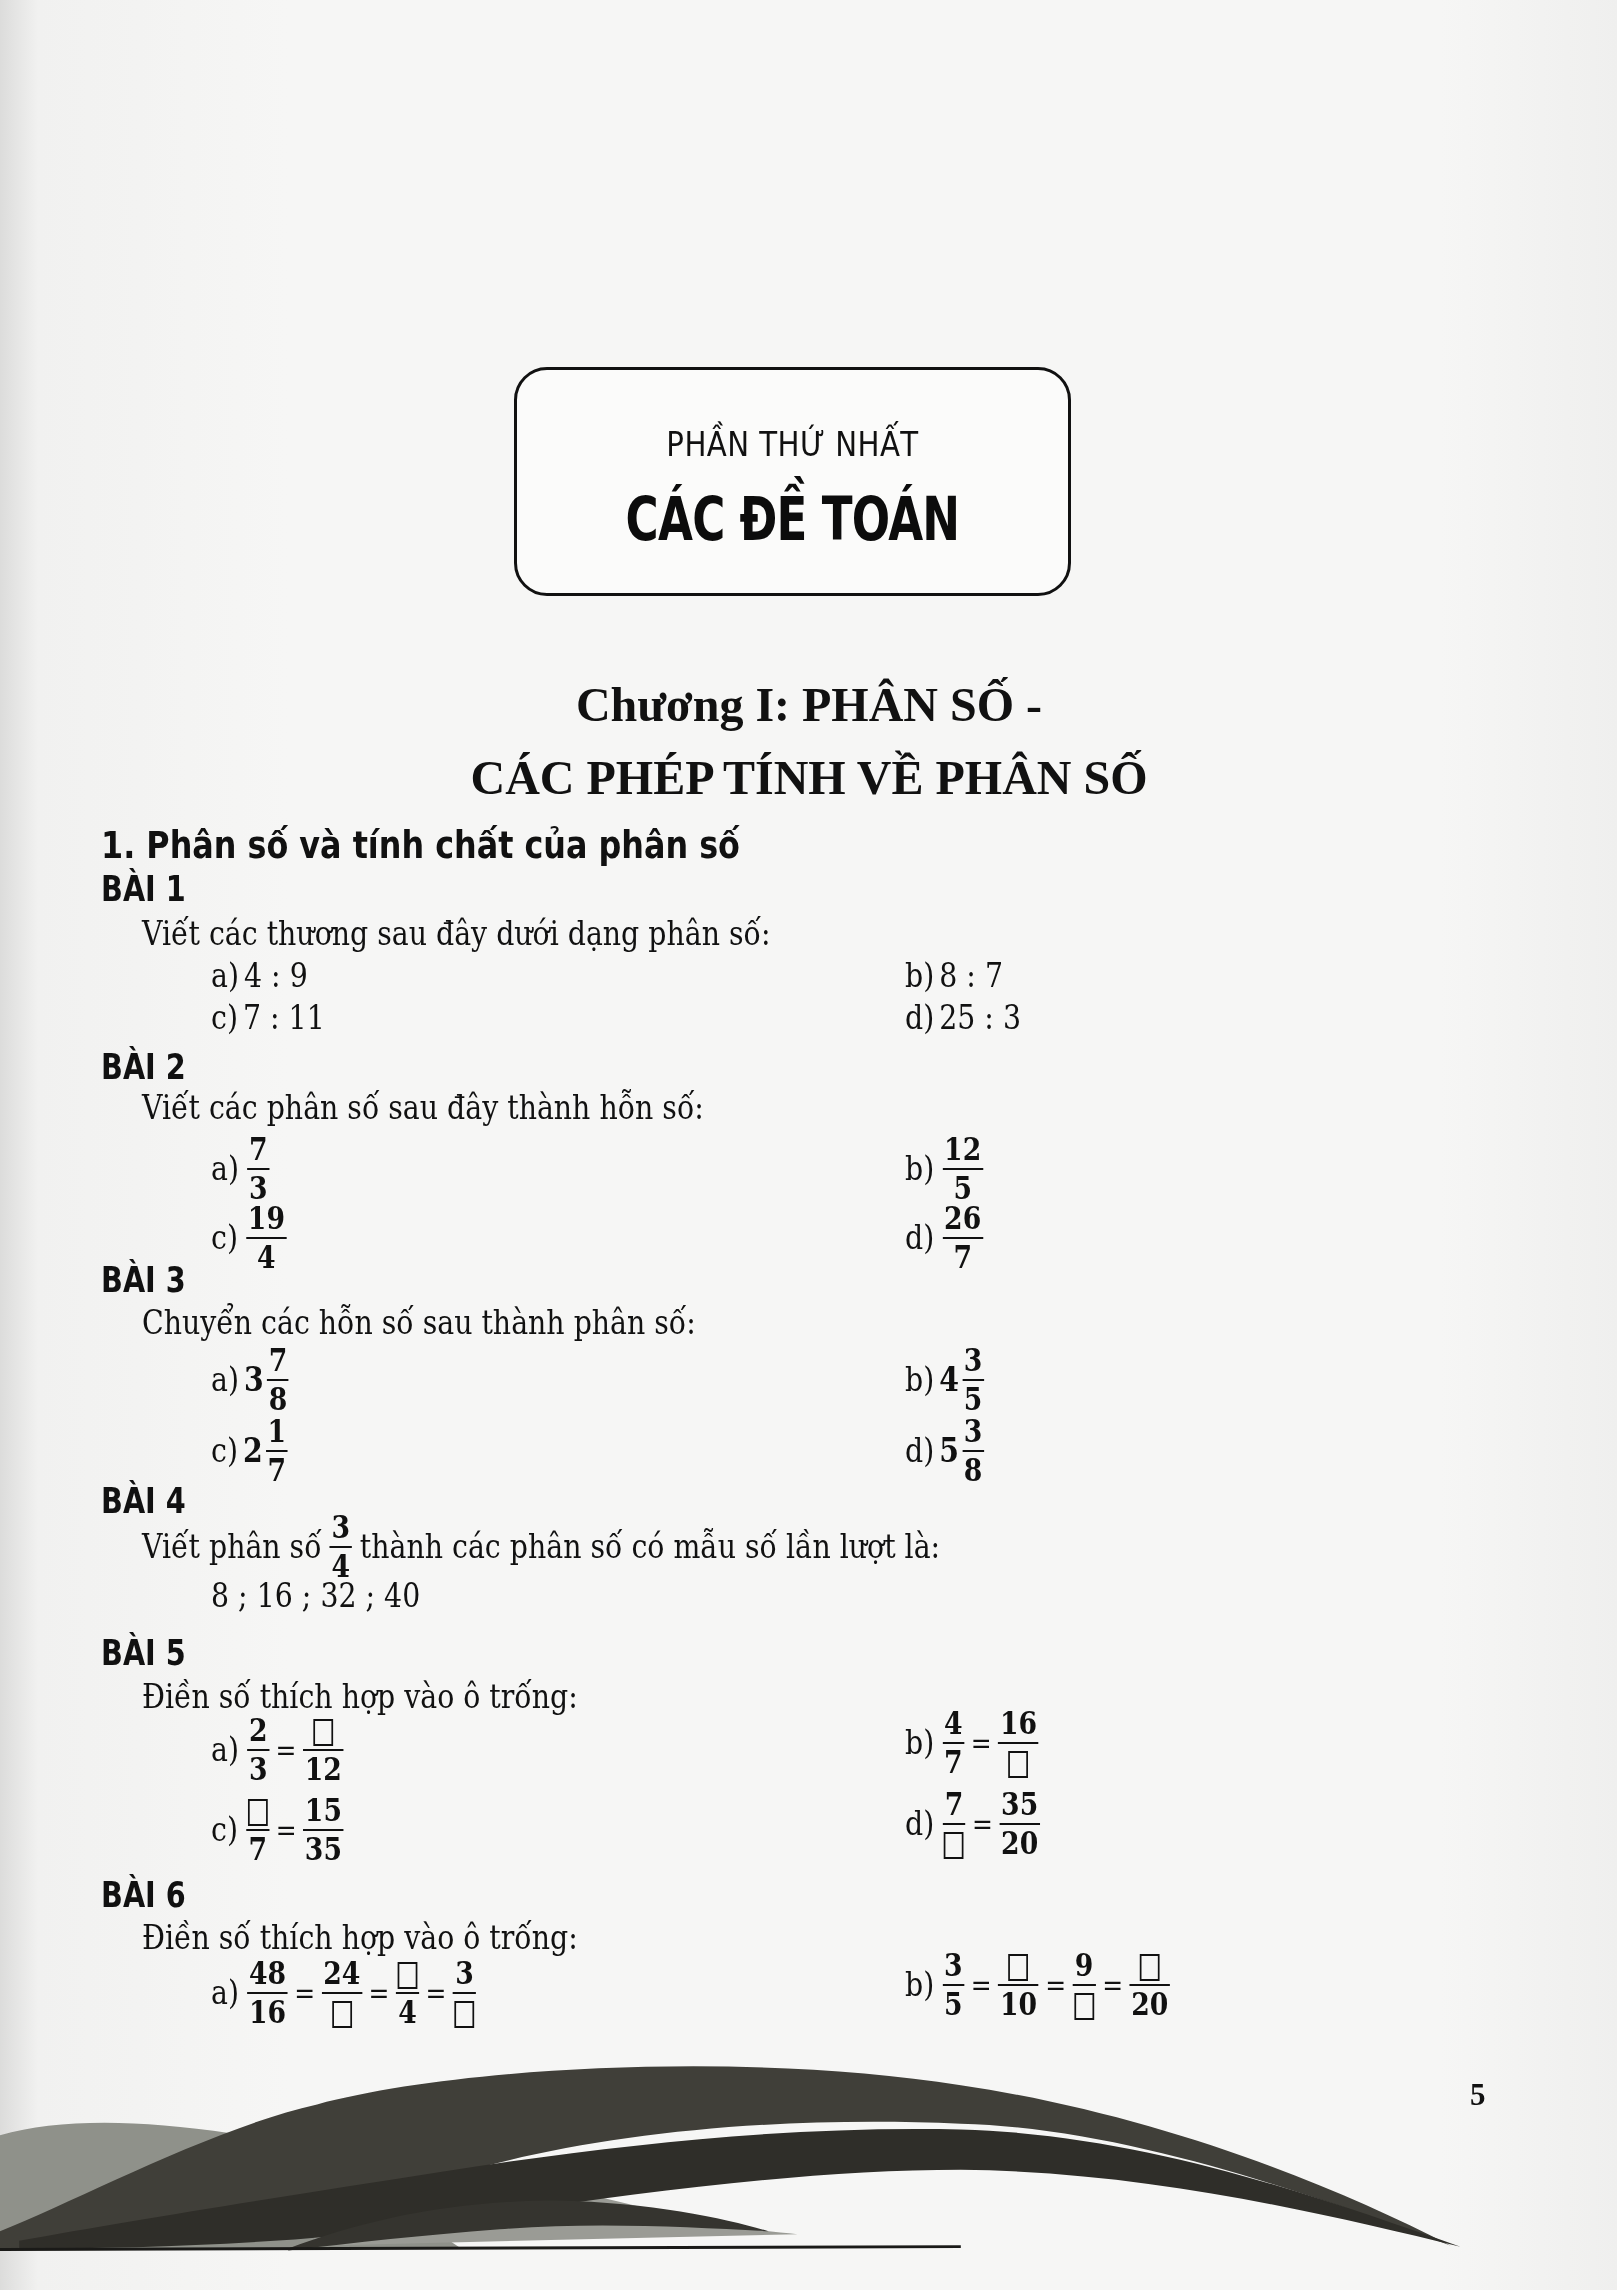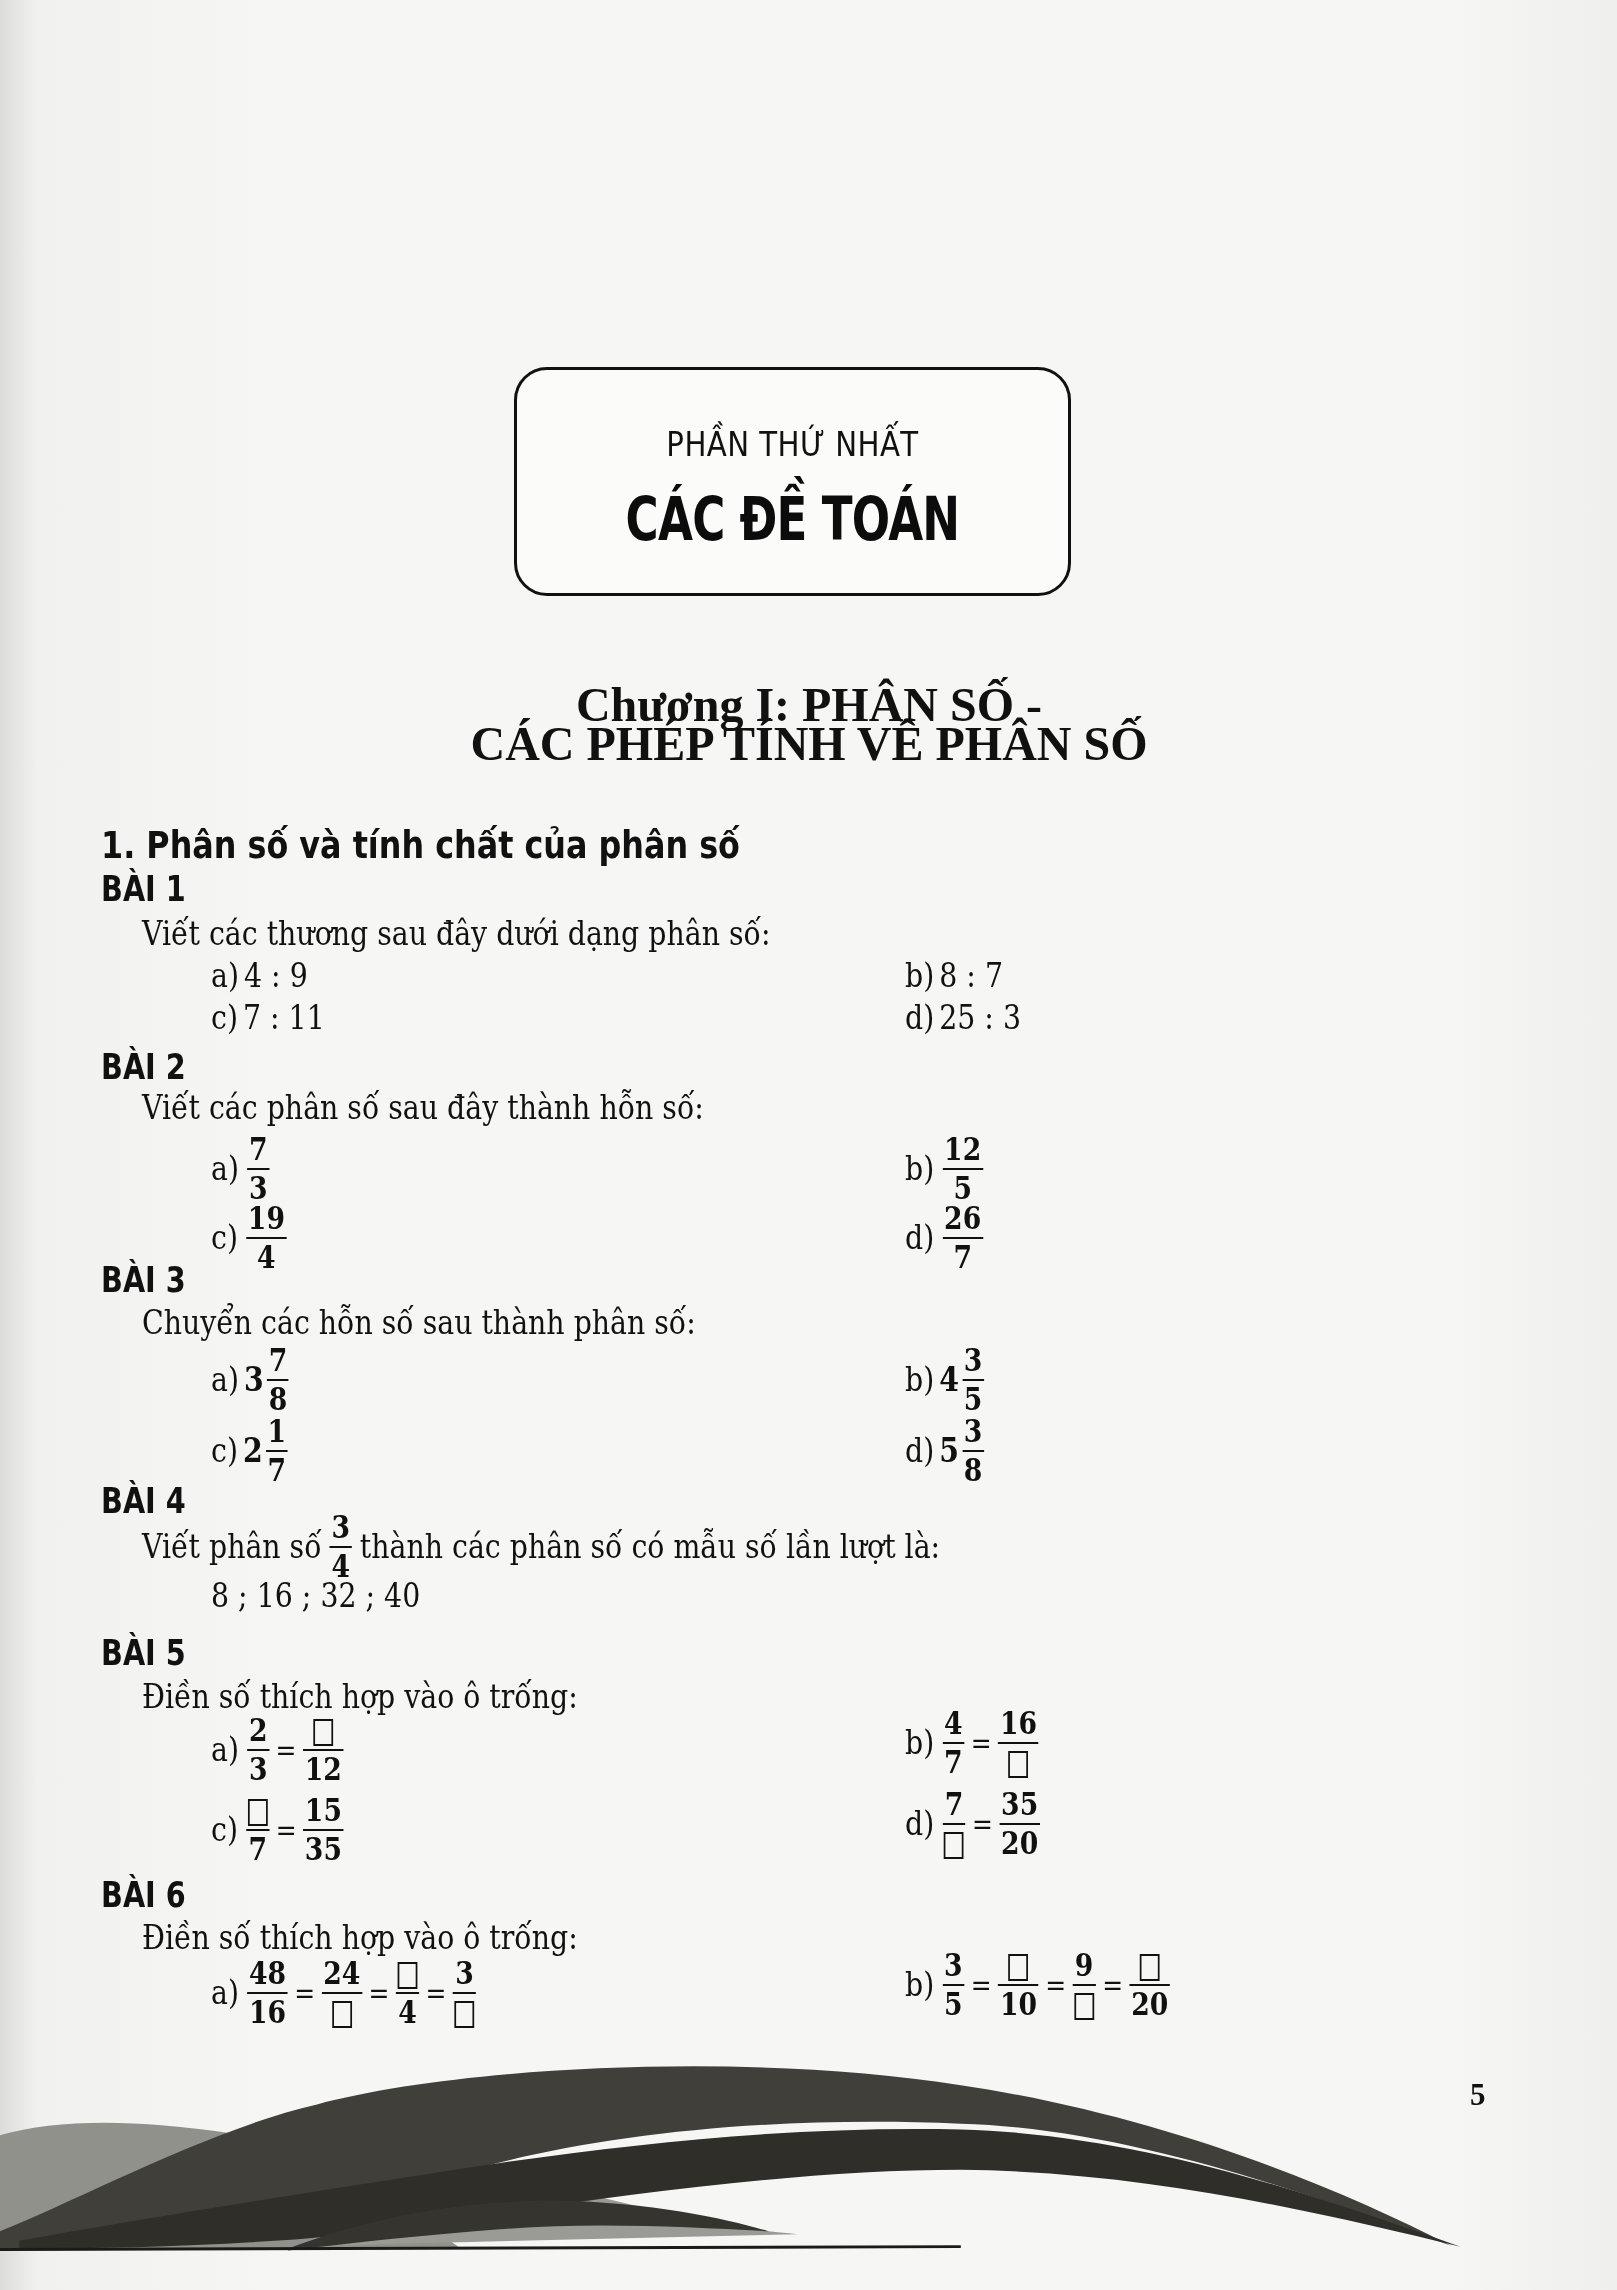--- a/index.html
+++ b/index.html
@@ -31,21 +31,21 @@
     font-size: 61px; font-weight: bold; color: #0c0c0c; letter-spacing: -1px;
     transform: scaleX(0.74);
   }
   
   .chapter {
     position: absolute; left: 0; width: 1618px; text-align: center;
     font-family: "Liberation Serif", "DejaVu Serif", serif;
     font-weight: bold; font-size: 48px; color: #111; line-height: 54px;
   }
   .ch1 { top: 678px; padding-left: 0px; }
-  .ch2 { top: 717px; }
+  .ch2 { top: 751px; }
   
   .section {
     position: absolute; left: 101px; top: 824px;
     font-family: "DejaVu Sans", "Liberation Sans", sans-serif;
     font-size: 37px; font-weight: bold; color: #111;
     transform-origin: left center; transform: scaleX(0.86);
   }
   .bai {
     position: absolute; left: 101px;
     font-family: "DejaVu Sans", "Liberation Sans", sans-serif;

